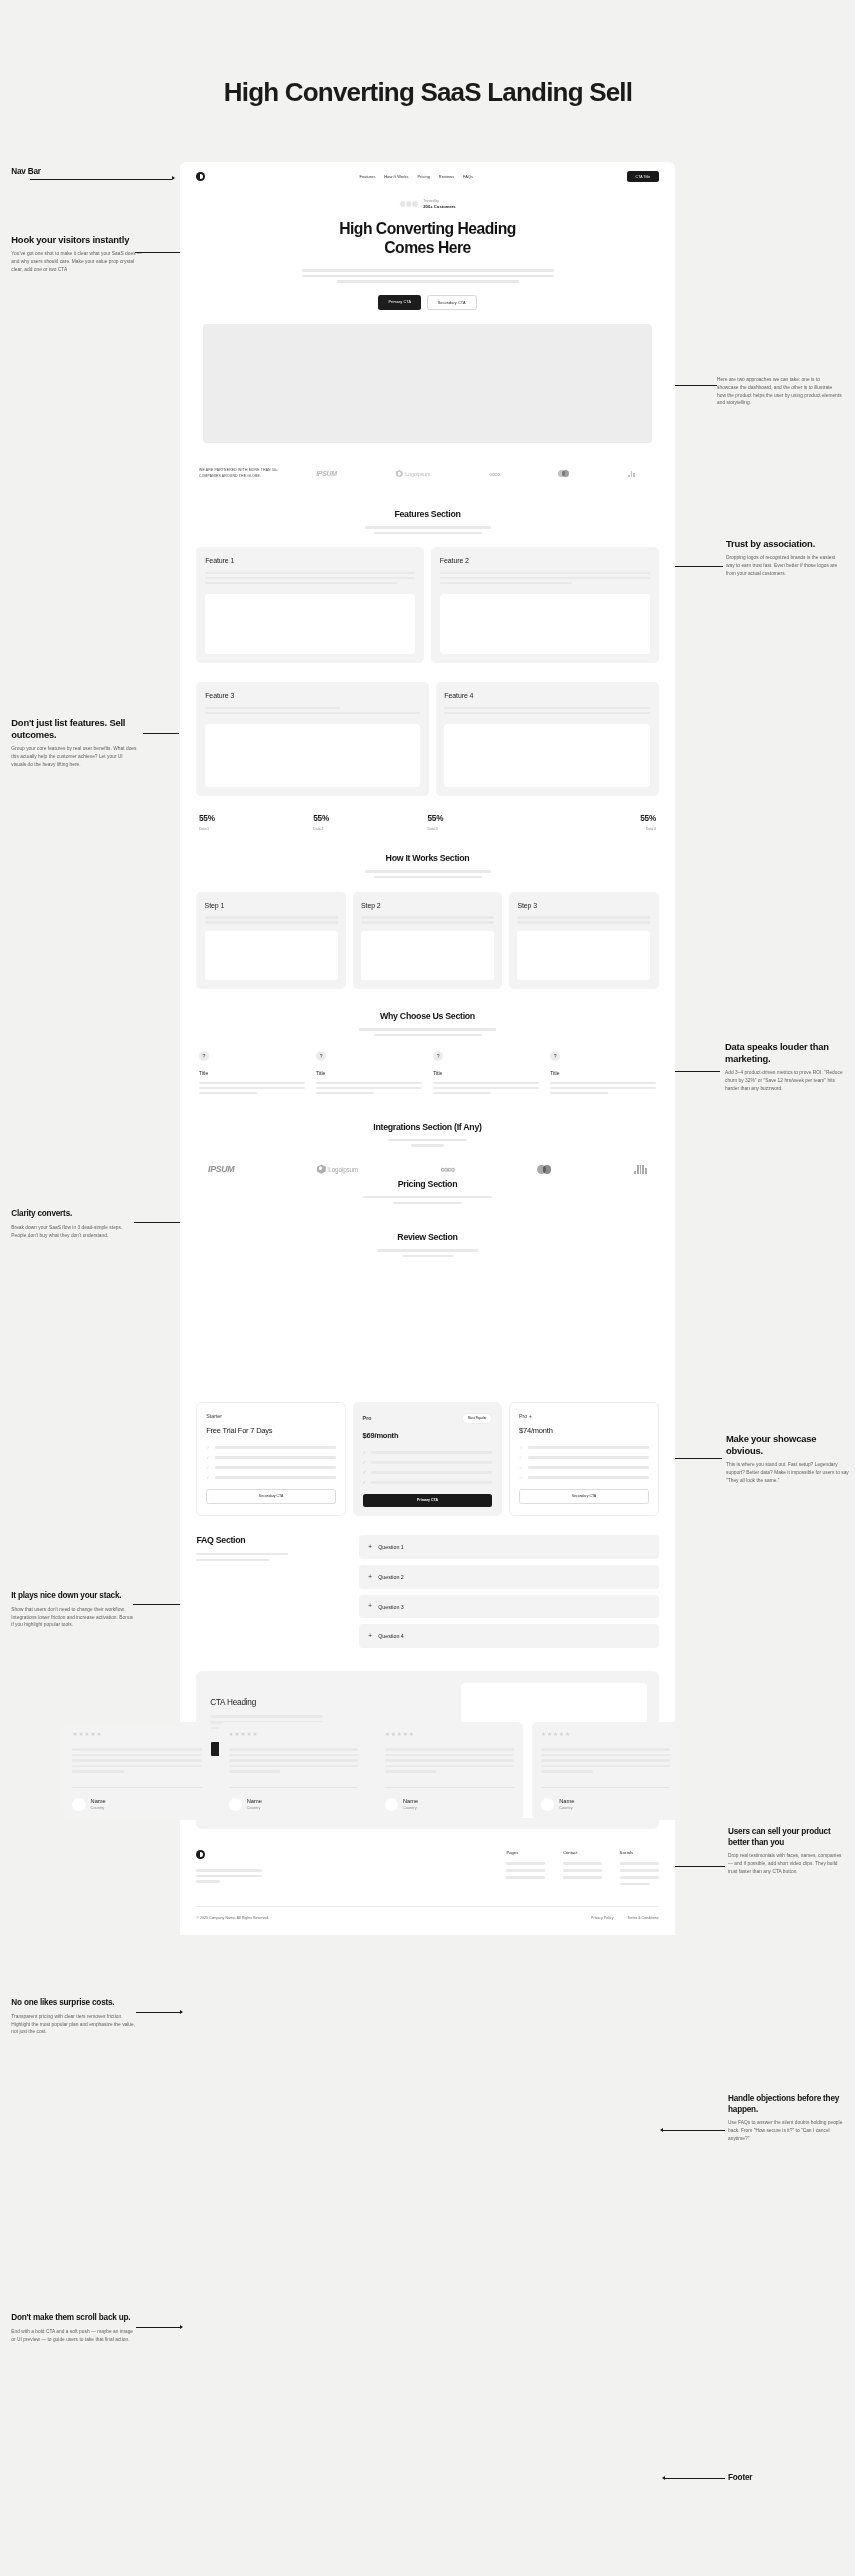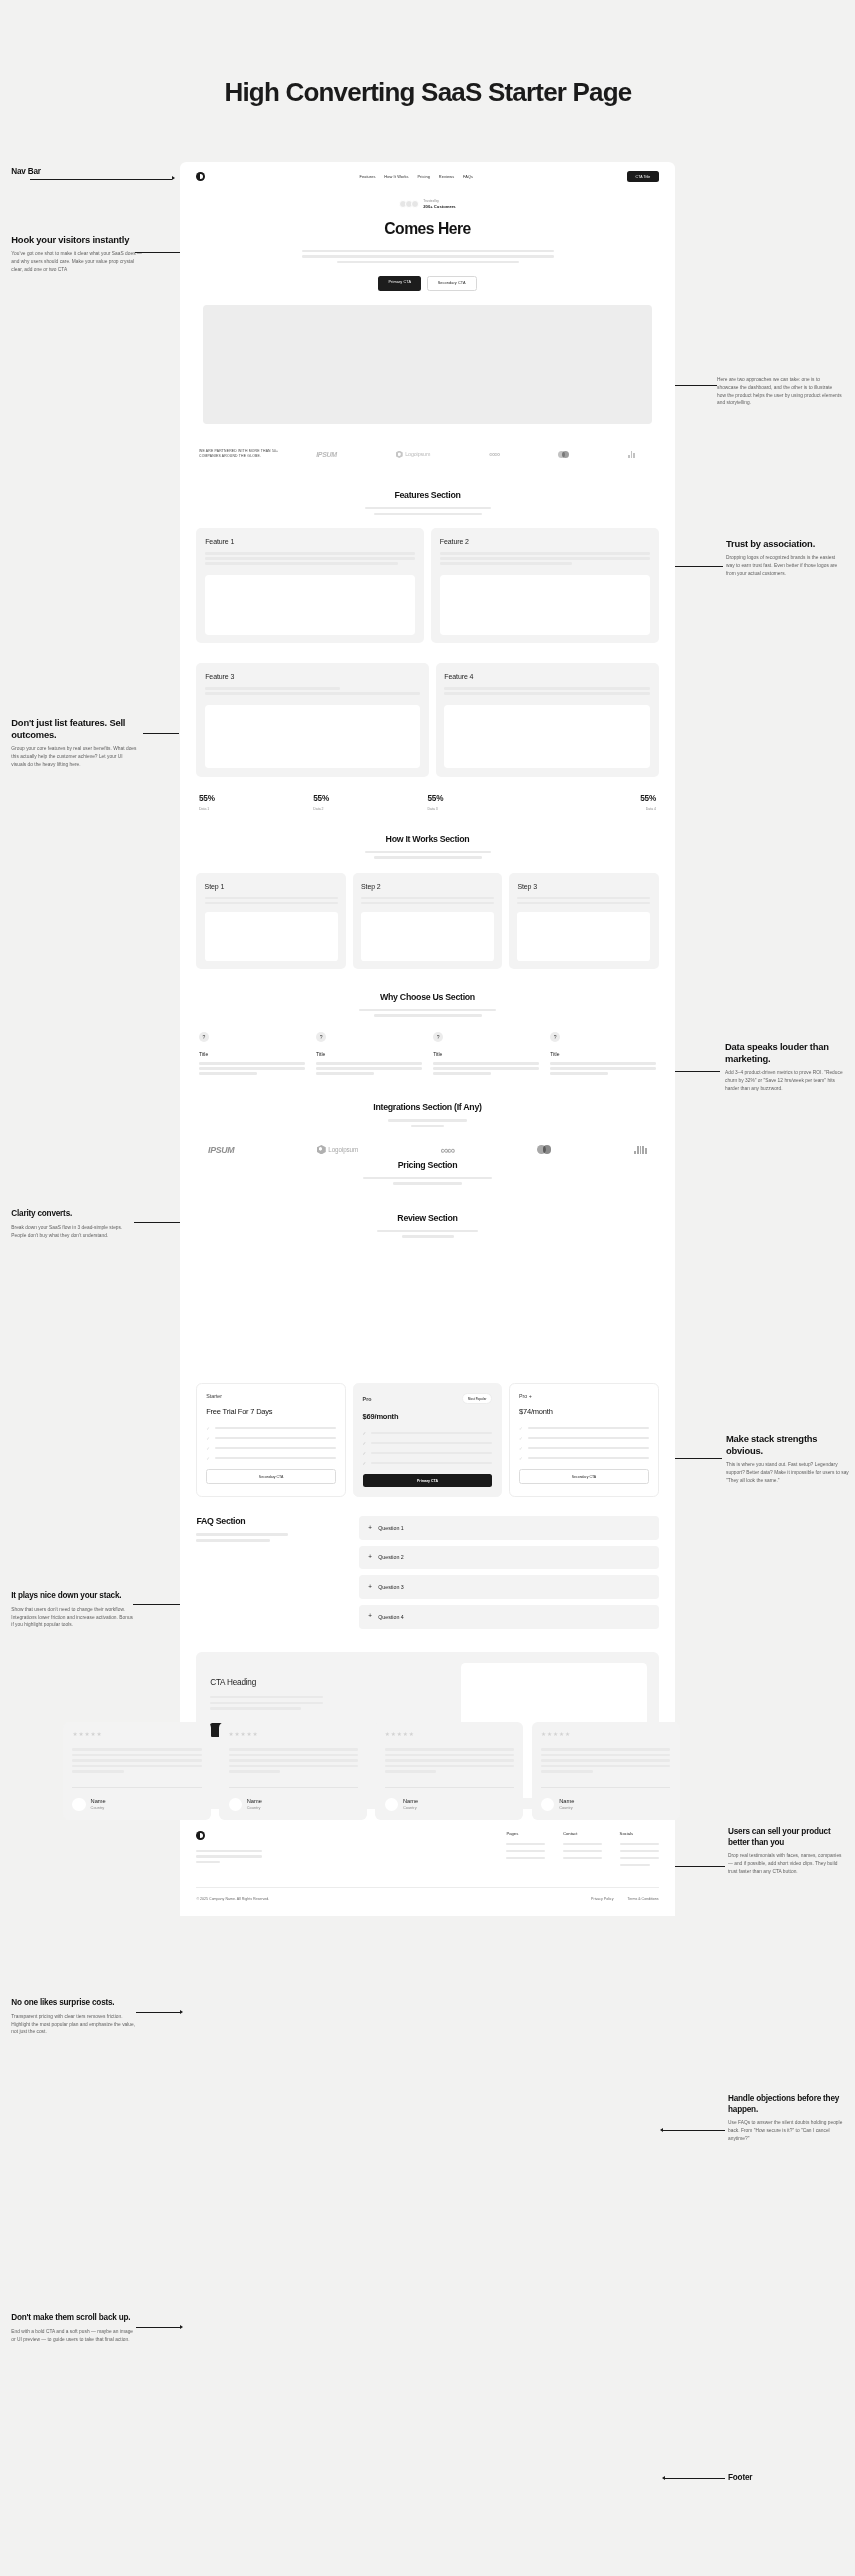--- a/index.html
+++ b/index.html
@@ -264,21 +264,21 @@
   .f-bot { margin-top: 9.4px; padding-bottom: 15px; display: flex; justify-content: space-between; align-items: center; }
   .f-copy { font-size: 3.6px; color: #6b6b6b; }
   .f-legal { display: flex; gap: 14px; }
   .f-legal span { font-size: 3.6px; color: #6b6b6b; }
 </style>
 </head>
 <body>
 
 <div class="page">
 
-  <div class="page-title">High Converting SaaS Starter Page</div>
+  <div class="page-title">High Converting SaaS Landing Sell</div>
 
   <div class="anno anno-sm" style="left:11.3px; top:167px; width:75px;">
     <div class="anno-title">Nav Bar</div>
   </div>
   <div class="anno-line" style="left:30px; top:179px; width:142px;"></div>
   <div class="arrow-r" style="left:172px; top:176px;"></div>
 
   <div class="anno" style="left:11.3px; top:234px; width:131px;">
     <div class="anno-title">Hook your visitors instantly</div>
     <div class="anno-body">You've got one shot to make it clear what your SaaS does — and why users should care. Make your value prop crystal clear, add one or two CTA</div>
@@ -314,21 +314,21 @@
   <div class="arrow-l" style="left:657px; top:1069px;"></div>
 
   <div class="anno anno-sm" style="left:11.3px; top:1209px; width:126px;">
     <div class="anno-title">Clarity converts.</div>
     <div class="anno-body">Break down your SaaS flow in 3 dead-simple steps. People don't buy what they don't understand.</div>
   </div>
   <div class="anno-line" style="left:134px; top:1222px; width:60px;"></div>
   <div class="arrow-r" style="left:194px; top:1220px;"></div>
 
   <div class="anno" style="left:726px; top:1433px; width:123px;">
-    <div class="anno-title">Make stack strengths obvious.</div>
+    <div class="anno-title">Make your showcase obvious.</div>
     <div class="anno-body">This is where you stand out. Fast setup? Legendary support? Better data? Make it impossible for users to say "They all look the same."</div>
   </div>
   <div class="anno-line" style="left:658px; top:1458px; width:64px;"></div>
   <div class="arrow-l" style="left:654px; top:1456px;"></div>
 
   <div class="anno anno-sm" style="left:11.3px; top:1591px; width:123px;">
     <div class="anno-title">It plays nice down your stack.</div>
     <div class="anno-body">Show that users don't need to change their workflow. Integrations lower friction and increase activation. Bonus if you highlight popular tools.</div>
   </div>
   <div class="anno-line" style="left:133px; top:1604px; width:60px;"></div>
@@ -389,20 +389,21 @@
             <i></i>
             <i></i>
           </div>
         <div class="trusted-txt">
           <div class="t1">Trusted by</div>
           <div class="t2">200+ Customers</div>
         </div>
       </div>
 
       <div class="hero-h1">
+        <div>High Converting Heading</div>
         <div>Comes Here</div>
       </div>
 
       <div class="hero-sub">
         <div class="skel" style="width:252px;"></div>
         <div class="skel" style="width:252px;"></div>
         <div class="skel" style="width:182px;"></div>
       </div>
 
       <div class="hero-btns">

